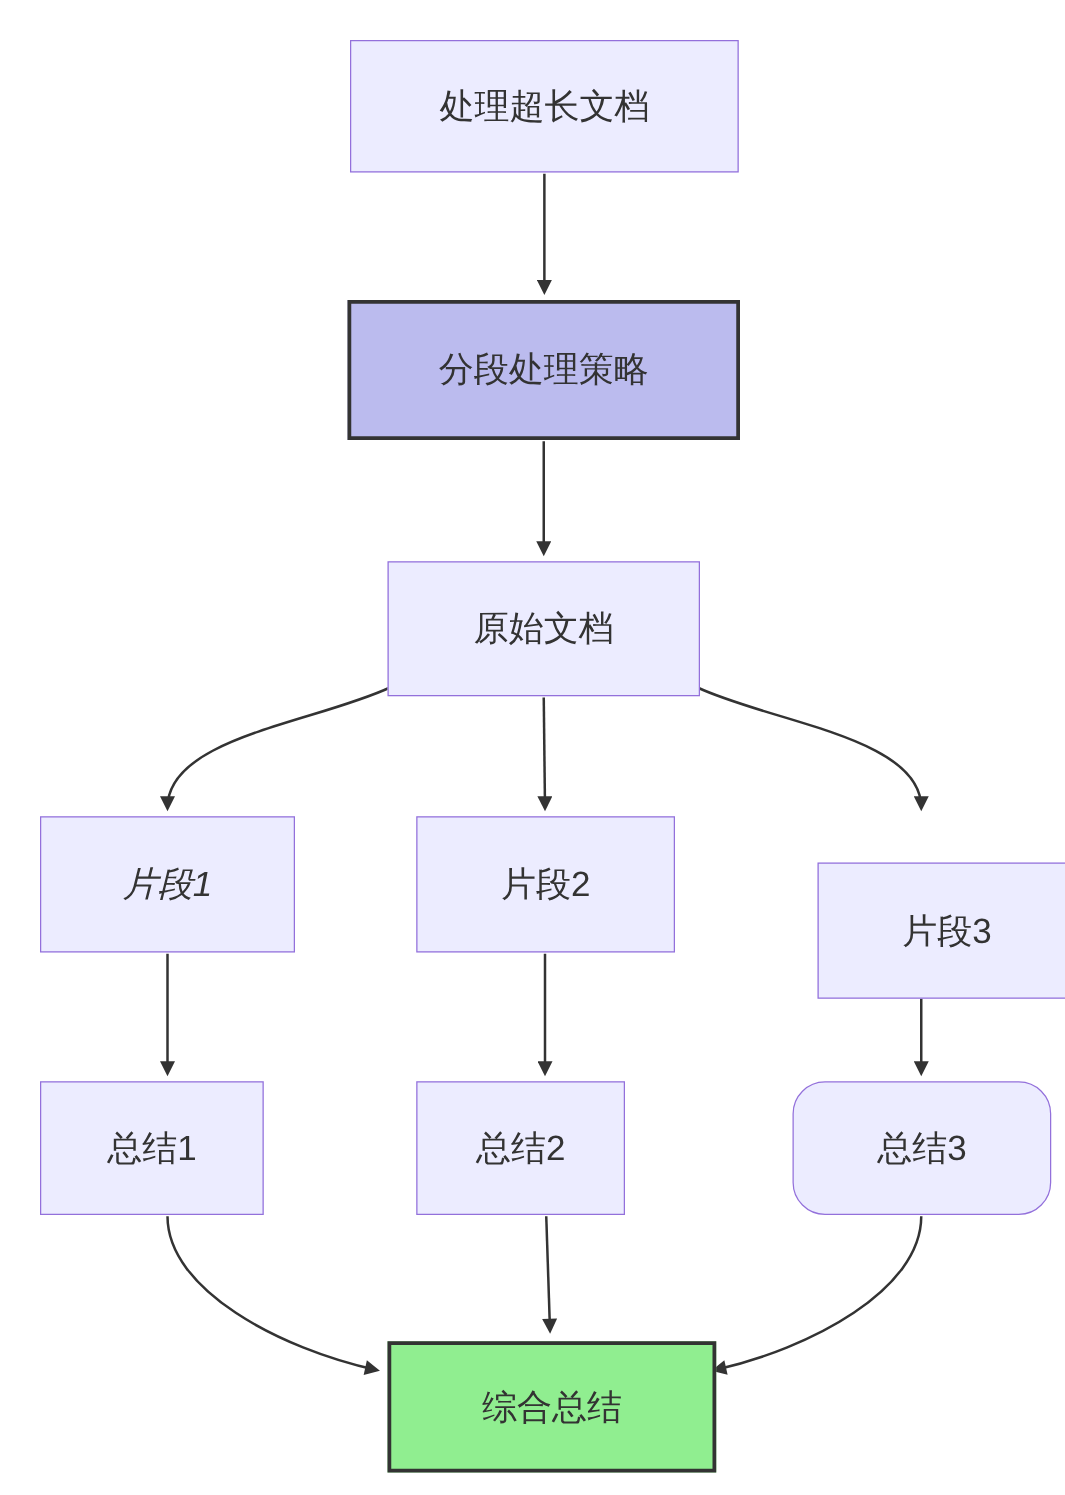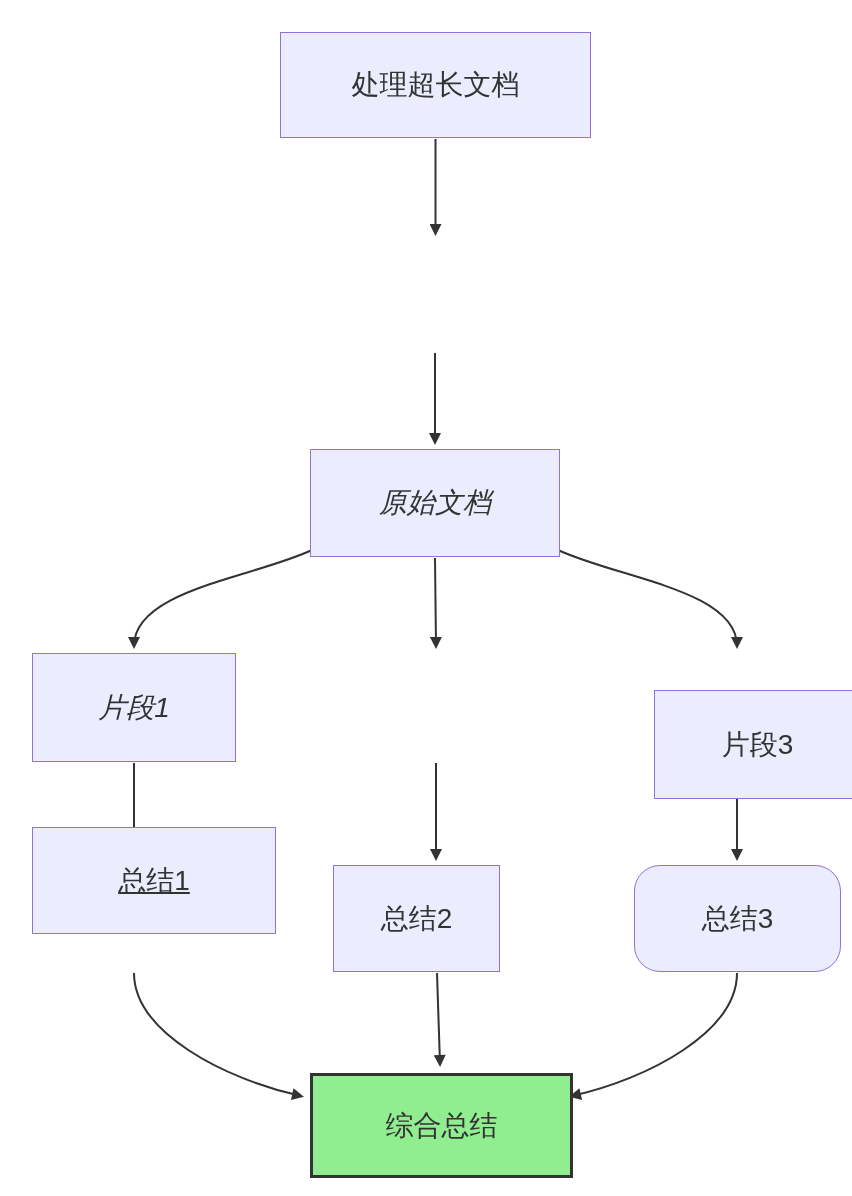--- a/index.html
+++ b/index.html
@@ -48,25 +48,25 @@
     background: var(--highlight-fill, #BBBBEE);
     border: 3.5px solid var(--highlight-border, #333333);
   }
   .node.success {
     background: var(--success-fill, #90EE90);
     border: 3.5px solid var(--success-border, #333333);
   }
   
   #node-doc      { left: 280px; top: 32px;   width: 311px; height: 106px; }
   #node-strategy { left: 278px; top: 240px;  width: 314px; height: 112px; }
-  #node-original { left: 310px; top: 449px;  width: 250px; height: 108px; font-style: italic; }
+  #node-original { left: 310px; top: 449px;  width: 250px; height: 108px; }
   #node-seg1     { left: 32px;  top: 653px;  width: 204px; height: 109px; font-style: italic; }
   #node-seg2     { left: 333px; top: 653px;  width: 207px; height: 109px; }
   #node-seg3     { left: 654px; top: 653px;  width: 207px; height: 109px; margin-top: 37px; }
-  #node-sum1     { left: 32px;  top: 827px;  width: 244px; height: 107px; text-decoration: underline; }
+  #node-sum1     { left: 32px;  top: 865px;  width: 179px; height: 107px; }
   #node-sum2     { left: 333px; top: 865px;  width: 167px; height: 107px; }
   #node-sum3     { left: 634px; top: 865px;  width: 207px; height: 107px; border-radius: 26px; }
   #node-final    { left: 310px; top: 1073px; width: 263px; height: 105px; }
 </style>
 </head>
 <body>
 
 <div class="canvas">
 
   <svg class="edges" viewBox="0 0 852 1196" xmlns="http://www.w3.org/2000/svg">
@@ -84,25 +84,31 @@
     <path class="edge" d="M436,763 L436,858" marker-end="url(#arrowhead)"></path>
     <path class="edge" d="M737,763 L737,858" marker-end="url(#arrowhead)"></path>
     <path class="edge" d="M134,973 C134,1032 224,1079 301,1096" marker-end="url(#arrowhead)"></path>
     <path class="edge" d="M437,973 L440,1064" marker-end="url(#arrowhead)"></path>
     <path class="edge" d="M737,973 C737,1032 648,1079 572,1096" marker-end="url(#arrowhead)"></path>
   </svg>
 
   <div class="node" id="node-doc">
     <span>处理超长文档</span>
   </div>
+  <div class="node highlight" id="node-strategy">
+    <span>分段处理策略</span>
+  </div>
   <div class="node" id="node-original">
     <span>原始文档</span>
   </div>
   <div class="node" id="node-seg1">
     <span>片段1</span>
+  </div>
+  <div class="node" id="node-seg2">
+    <span>片段2</span>
   </div>
   <div class="node" id="node-seg3">
     <span>片段3</span>
   </div>
   <div class="node" id="node-sum1">
     <span>总结1</span>
   </div>
   <div class="node" id="node-sum2">
     <span>总结2</span>
   </div>

